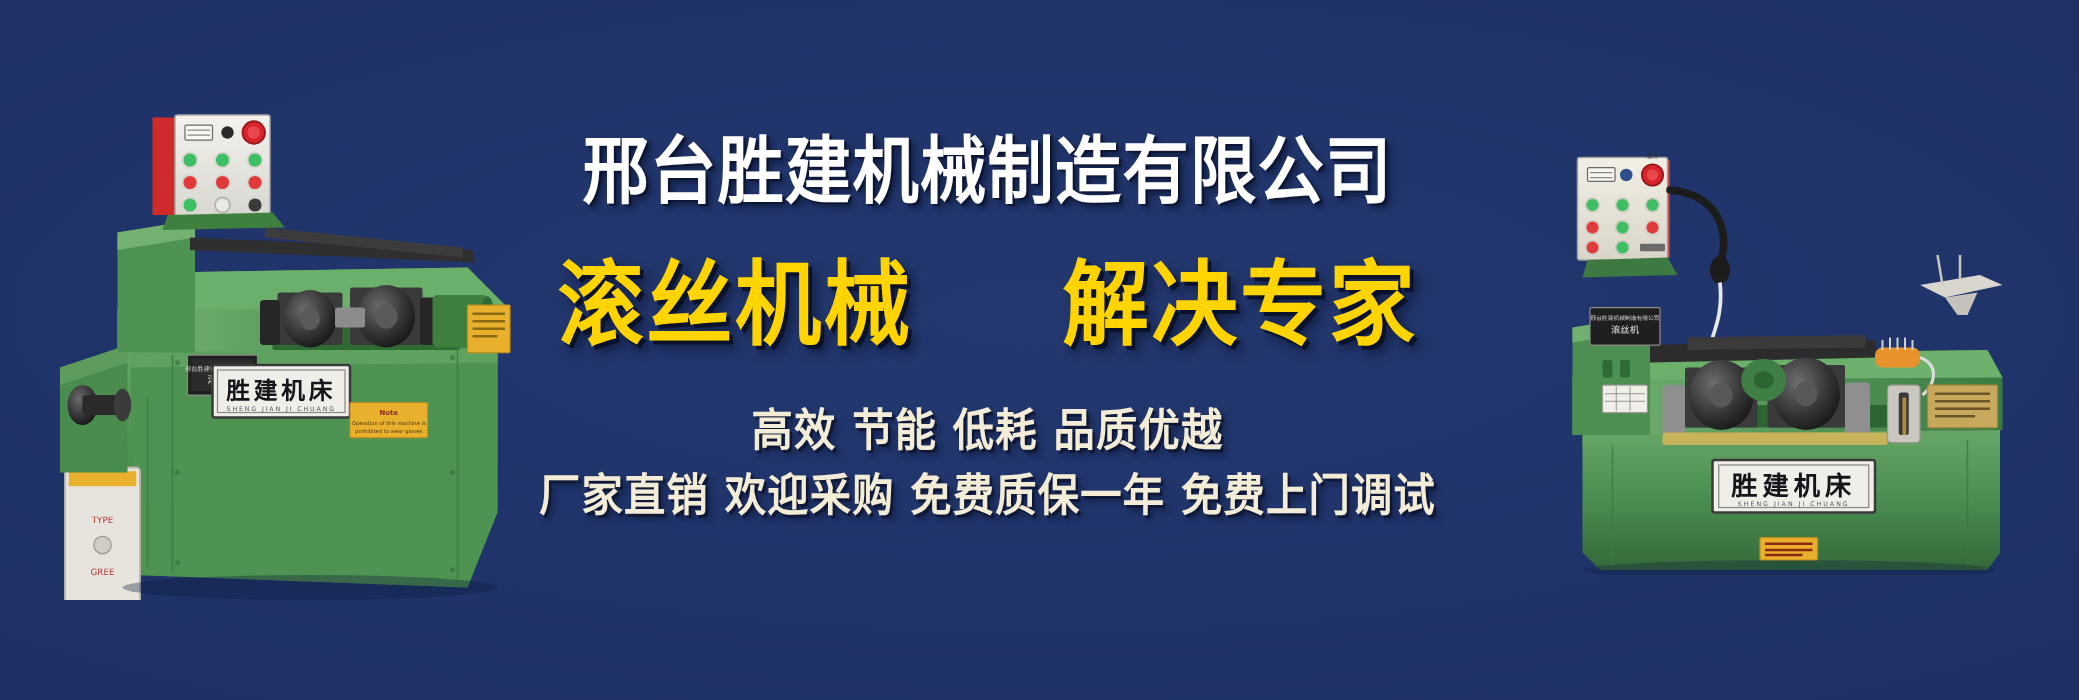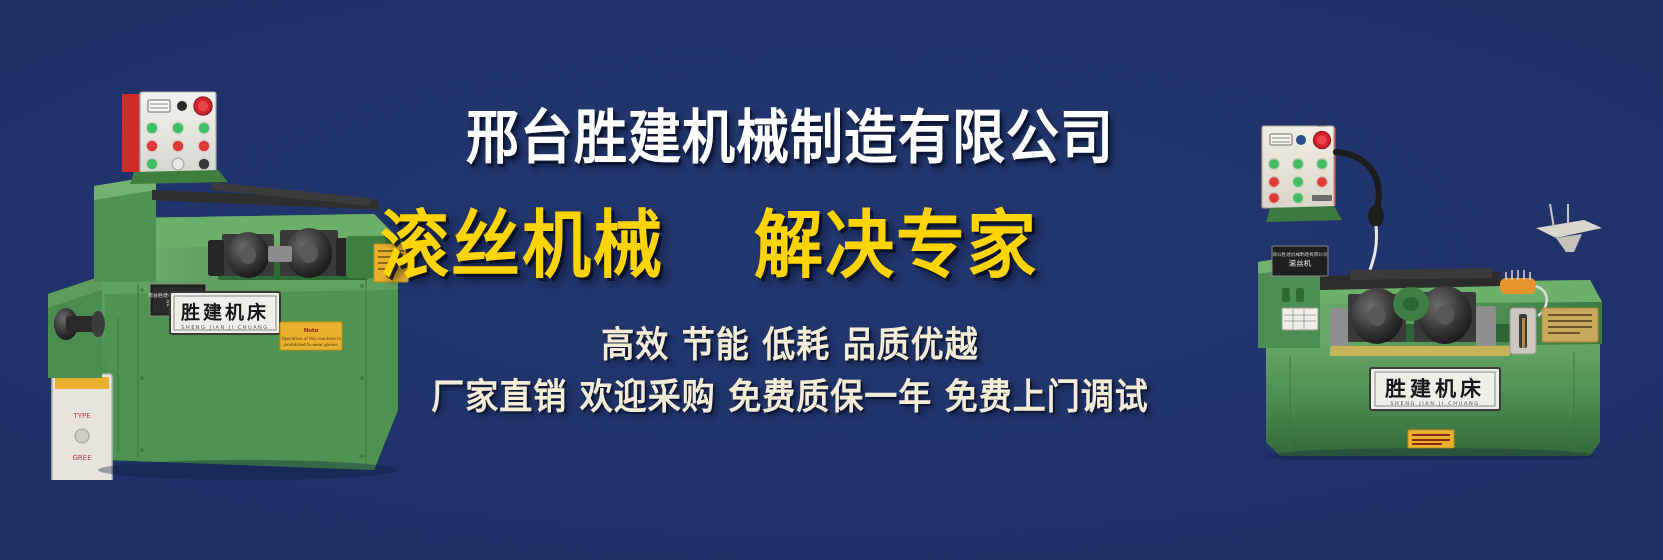--- a/index.html
+++ b/index.html
@@ -45,22 +45,23 @@
        4px 4px 5px rgba(6,12,32,.55);
     transform: scaleY(1.12);
     transform-origin: 50% 0;
   }
 
   .headline {
     position: absolute;
     left: 0; right: 0;
     top: 208px;
     display: flex;
+    justify-content: center;
     align-items: flex-start;
-    gap: 90px;
+    gap: 120px;
     white-space: nowrap;
   }
   .headline-part {
     font-size: 69px;
     line-height: 1.0;
     font-weight: 700;
     letter-spacing: 2px;
     color: #ffd400;
     text-shadow:
        3px 3px 0 rgba(8,14,36,.85),

